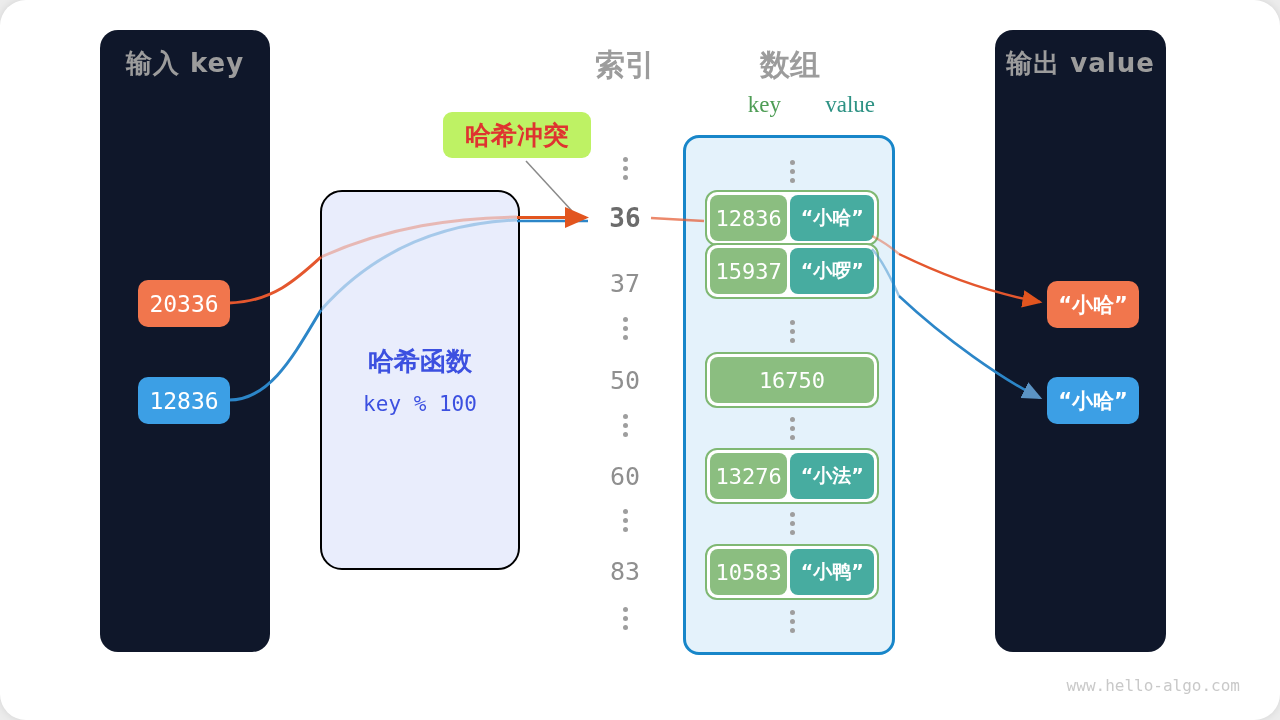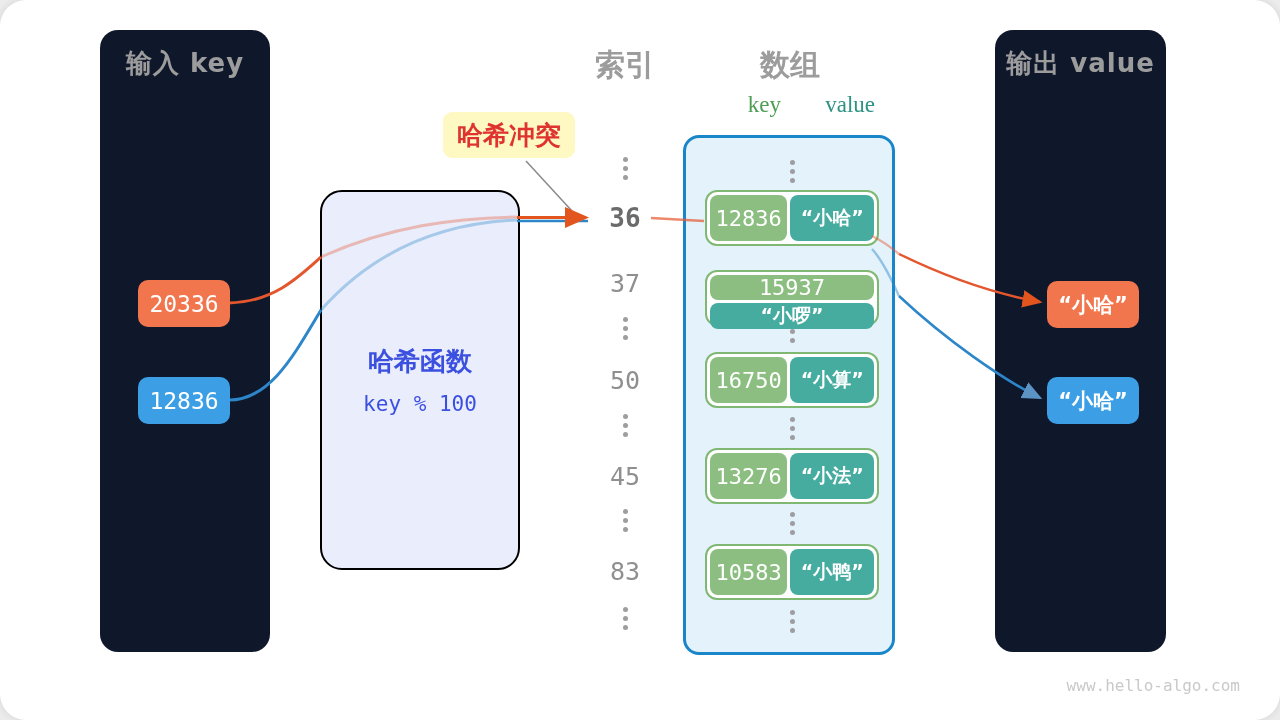--- a/index.html
+++ b/index.html
@@ -24,21 +24,21 @@
   .chip.cjk    { font-size:21px; font-family:"DejaVu Sans","Liberation Sans",sans-serif; font-weight:bold; }
 
   
   #hash-box { left:320px; top:190px; width:200px; height:380px; background:#e9edfc;
               border:2px solid #000000; border-radius:22px; z-index:1; }
   #hash-title { position:absolute; top:152px; width:100%; text-align:center; font-size:26px; color:#3c50e0; font-weight:bold; }
   #hash-formula { position:absolute; top:200px; width:100%; text-align:center; font-size:21px; color:#3c50e0;
                   font-family:"DejaVu Sans Mono","Liberation Mono",monospace; }
 
   
-  #collision-label { left:443px; top:112px; width:132px; height:46px; background:#fef9c3; border-radius:9px;
+  #collision-label { left:443px; top:112px; width:148px; height:46px; background:#bef264; border-radius:9px;
                      display:flex; align-items:center; justify-content:center;
                      font-size:26px; font-weight:bold; color:#df3330; z-index:3; }
 
   
   .col-header { font-size:30px; font-weight:bold; color:#9c9c9c; text-align:center; z-index:1; white-space:nowrap; }
   #index-header { left:585px; top:45px; width:80px; }
   #array-header { left:740px; top:45px; width:100px; }
   .kv-header { font-family:Liberation Serif, serif; font-size:23px; text-align:right; z-index:1; }
   #key-header { left:711px; top:92px; width:70px; color:#4e9d55; }
   #value-header { left:789px; top:92px; width:86px; color:#2e9284; }
@@ -129,21 +129,21 @@
       <i></i>
       <i></i>
       <i></i>
     </div>
   <div class="index-num abs" style="top:366px;">50</div>
   <div class="dots abs" style="left:620px; top:414px;">
       <i></i>
       <i></i>
       <i></i>
     </div>
-  <div class="index-num abs" style="top:462px;">45</div>
+  <div class="index-num abs" style="top:462px;">60</div>
   <div class="dots abs" style="left:620px; top:509px;">
       <i></i>
       <i></i>
       <i></i>
     </div>
   <div class="index-num abs" style="top:557px;">83</div>
   <div class="dots abs" style="left:620px; top:607px;">
       <i></i>
       <i></i>
       <i></i>
@@ -153,32 +153,31 @@
     <div class="dots" style="position:absolute; left:101px; top:22px;">
         <i></i>
         <i></i>
         <i></i>
       </div>
 
     <div class="pair-row" style="top:52px;">
       <div class="cell key">12836</div>
       <div class="cell val">“小哈”</div>
     </div>
-    <div class="pair-row" style="top:132px;flex-direction:column;">
+    <div class="pair-row" style="top:105px;">
       <div class="cell key">15937</div>
       <div class="cell val">“小啰”</div>
     </div>
     <div class="dots" style="position:absolute; left:101px; top:182px;">
         <i></i>
         <i></i>
         <i></i>
       </div>
     <div class="pair-row" style="top:214px;">
       <div class="cell key">16750</div>
-      <div class="cell val">“小算”</div>
     </div>
     <div class="dots" style="position:absolute; left:101px; top:279px;">
         <i></i>
         <i></i>
         <i></i>
       </div>
     <div class="pair-row" style="top:310px;">
       <div class="cell key">13276</div>
       <div class="cell val">“小法”</div>
     </div>

